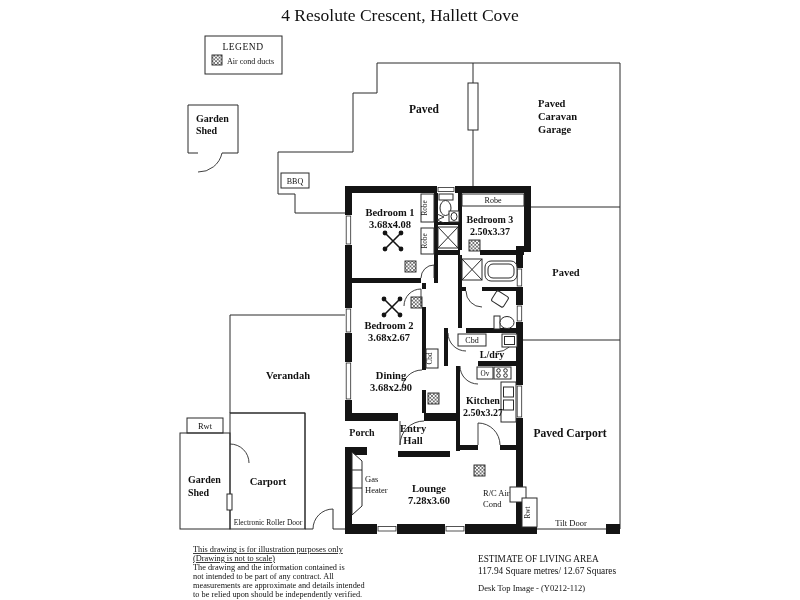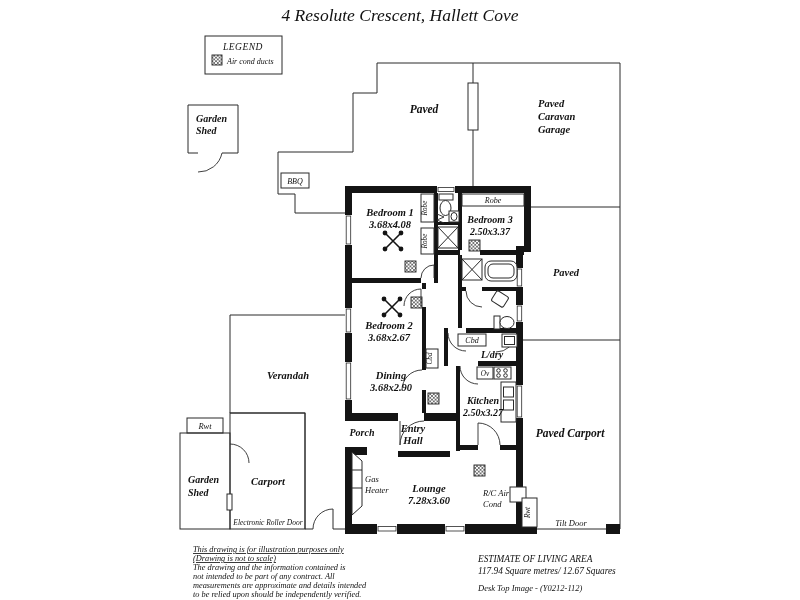--- a/index.html
+++ b/index.html
@@ -1,16 +1,16 @@
 <!DOCTYPE html>
 <html><head>
 <meta charset="utf-8">
 <style>
   html,body{margin:0;padding:0;background:#fff;}
-  .page{width:715px;height:600px;background:#ffffff;position:relative;overflow:hidden;font-style:italic;}
+  .page{width:715px;height:600px;background:#ffffff;position:relative;overflow:hidden;}
   svg{display:block;}
   text{font-family:"Liberation Serif","DejaVu Serif",serif;fill:#111;}
   .t-title{font-size:17.5px;}
   .rm{font-weight:bold;font-size:10.5px;}
   .rm-s{font-weight:bold;font-size:10px;}
   .out{font-weight:bold;font-size:11.5px;}
   .out-s{font-weight:bold;font-size:10.5px;}
   .sm{font-size:8px;}
   .sm7{font-size:7.2px;}
   .lbl{font-size:8.5px;}

